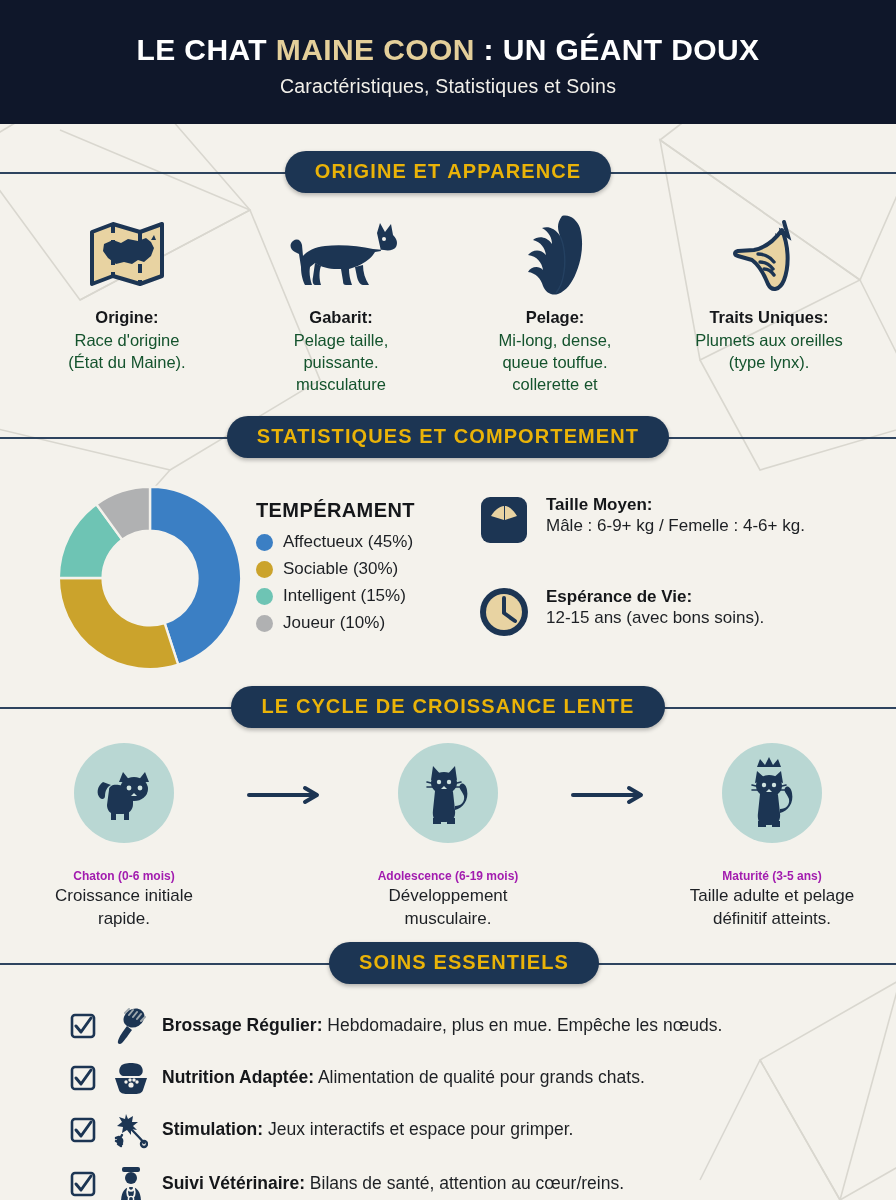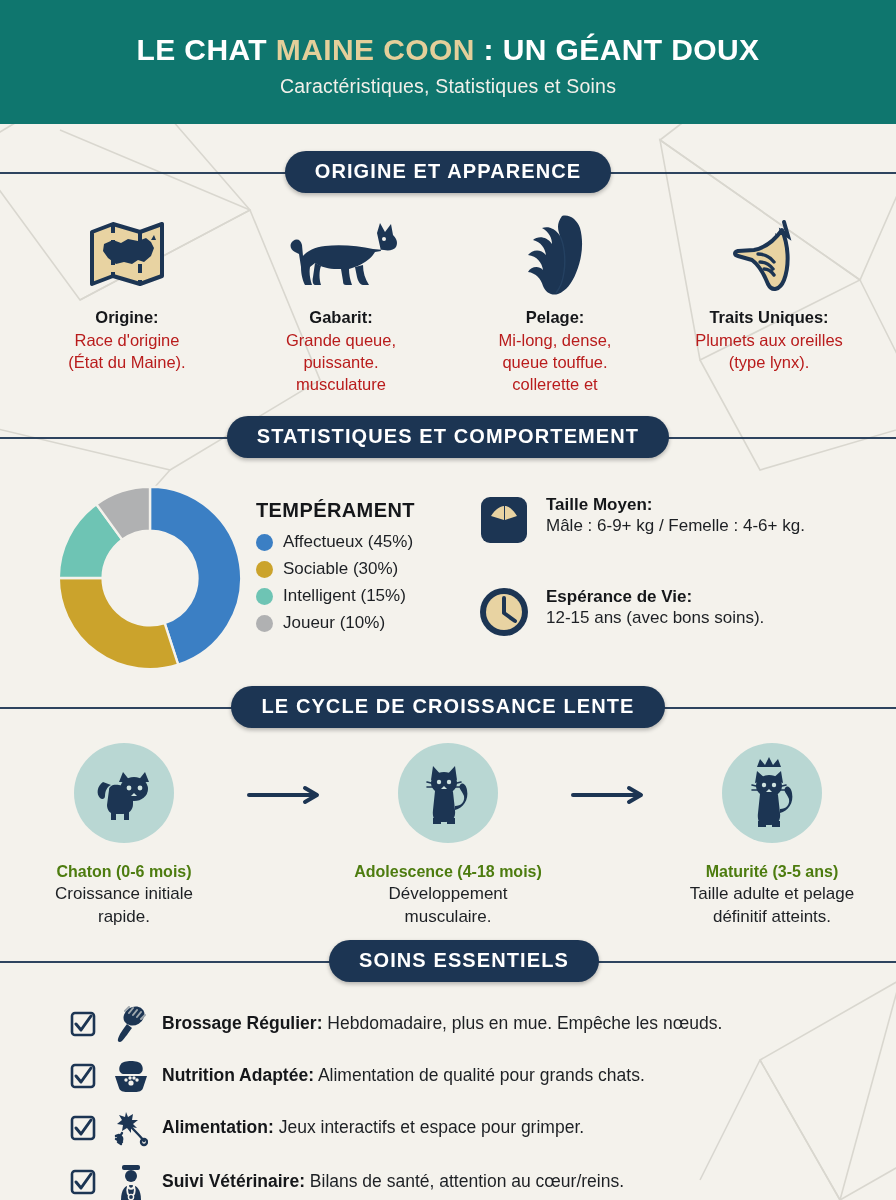--- a/index.html
+++ b/index.html
@@ -32,21 +32,21 @@
     height: 1200px;
     pointer-events: none;
     z-index: 0;
   }
 
   
   .header {
     position: relative;
     z-index: 3;
     height: 124px;
-    background: #0f766e;
+    background: #0f172a;
     display: flex;
     flex-direction: column;
     align-items: center;
     justify-content: center;
     padding-top: 6px;
   }
   .header-title {
     font-size: 30px;
     font-weight: bold;
     letter-spacing: 0.4px;
@@ -79,21 +79,21 @@
     right: 0;
     top: 50%;
     height: 2px;
     background: #1c3553;
     opacity: 0.92;
   }
   .pill {
     position: relative;
     z-index: 2;
     background: #1c3553;
-    color: #ffffff;
+    color: #eab308;
     border-radius: 26px;
     padding: 9px 30px 10px;
     font-size: 20px;
     font-weight: bold;
     letter-spacing: 1.1px;
     box-shadow: 0 2px 4px rgba(0,0,0,0.28);
     white-space: nowrap;
   }
 
   
@@ -115,21 +115,21 @@
   }
   .feature .flabel {
     margin-top: 10px;
     font-size: 16.5px;
     font-weight: bold;
     color: #15171a;
   }
   .feature .ftext {
     margin-top: 3px;
     font-size: 16.5px;
-    color: #b91c1c;
+    color: #14532d;
     line-height: 1.32;
     text-align: center;
   }
 
   
   .sec2 {
     position: relative;
     z-index: 2;
     display: flex;
     align-items: flex-start;
@@ -218,24 +218,24 @@
   .stage-circle {
     width: 100px; height: 100px;
     border-radius: 50%;
     background: #b9d7d3;
     margin: 0 auto;
     display: flex;
     align-items: center;
     justify-content: center;
   }
   .stage-label {
-    margin-top: 20px;
-    font-size: 16px;
+    margin-top: 26px;
+    font-size: 12px;
     font-weight: bold;
-    color: #4d7c0f;
+    color: #a21caf;
   }
   .stage-text {
     margin-top: 2px;
     font-size: 17px;
     color: #1d2024;
     line-height: 1.35;
   }
   .arrow {
     flex: 0 0 92px;
     padding-top: 42px;
@@ -343,21 +343,21 @@
                      C40 48 48 50 56 50 L60 50 L62 62 C62 65 63 66 65 66 L71 66
                      C69 61 68 55 68 50 L74 48
                      C82 45 90 40 94 33 L100 32 Z" fill="#1c3553"></path>
             <path d="M34 44 L32 58 C31 62 32 66 34 66 L40 66 C38 60 38 52 40 47 Z" fill="#1c3553"></path>
             <path d="M74 48 L76 58 C77 62 79 66 82 66 L88 66 C84 60 82 53 82 46 Z" fill="#1c3553"></path>
             <circle cx="103" cy="20" r="2" fill="#f4f2ec"></circle>
           </svg>
         </div>
         <div class="flabel">Gabarit:</div>
         <div class="ftext">
-          <div>Grande queue,</div>
+          <div>Pelage taille,</div>
           <div>puissante.</div>
           <div>musculature</div>
         </div>
       </div>
 
       <div class="feature">
         <div class="ficon">
           <svg width="66" height="82" viewBox="0 0 66 82">
             <path d="M40 2 C34 10 36 16 38 22 C33 14 26 12 20 14
                      C27 18 30 24 30 30 C24 22 16 22 11 26
@@ -513,21 +513,21 @@
                      L21 62 C16 62 13 58 14 50 Z" fill="#1c3553"></path>
             <path d="M36 50 C44 48 50 40 48 30 C47 24 43 22 41 25
                      C39 28 43 31 45 36 C46 42 42 46 36 46 Z" fill="#1c3553"></path>
             <path d="M14 58 L14 64 L22 64 L22 58 Z M28 58 L28 64 L36 64 L36 58 Z" fill="#1c3553"></path>
             <circle cx="20" cy="22" r="2.2" fill="#cfe3e0"></circle>
             <circle cx="30" cy="22" r="2.2" fill="#cfe3e0"></circle>
             <path d="M25 26 L22 29 L28 29 Z" fill="#cfe3e0"></path>
             <path d="M8 22 L16 24 M8 27 L16 27 M42 22 L34 24 M42 27 L34 27" stroke="#1c3553" stroke-width="1.6" stroke-linecap="round"></path>
           </svg>
         </div>
-        <div class="stage-label">Adolescence (4-18 mois)</div>
+        <div class="stage-label">Adolescence (6-19 mois)</div>
         <div class="stage-text">
           <div>Développement</div>
           <div>musculaire.</div>
         </div>
       </div>
 
       <div class="arrow">
         <svg width="78" height="20" viewBox="0 0 78 20">
           <path d="M2 10 L66 10" stroke="#1c3553" stroke-width="4" stroke-linecap="round"></path>
           <path d="M58 3 L70 10 L58 17" stroke="#1c3553" stroke-width="4" fill="none" stroke-linecap="round" stroke-linejoin="round"></path>
@@ -622,21 +622,21 @@
           <path d="M12 3 L14 8 L19 5 L18 11 L24 11 L19 15 L23 19 L17 18
                    L17 24 L13 19 L8 22 L9 16 L3 15 L8 11 L5 6 L11 8 Z" fill="#1c3553"></path>
           <circle cx="13" cy="13" r="4" fill="#1c3553"></circle>
           <path d="M8 24 L4 31 M5 26 L2 27 M4 33 L7 35 M2 30 L8 33" stroke="#1c3553" stroke-width="2.4" stroke-linecap="round"></path>
           <circle cx="6" cy="30" r="3.4" fill="#1c3553"></circle>
           <path d="M17 18 C22 23 27 28 30 32" stroke="#1c3553" stroke-width="2.4" fill="none" stroke-linecap="round"></path>
           <circle cx="30" cy="33" r="3" fill="none" stroke="#1c3553" stroke-width="2.4"></circle>
         </svg>
       </div>
       <div class="care-text">
-        <b>Alimentation:</b><span> Jeux interactifs et espace pour grimper.</span>
+        <b>Stimulation:</b><span> Jeux interactifs et espace pour grimper.</span>
       </div>
     </div>
 
     <div class="care-item">
       <div class="care-check">
         <svg width="26" height="26" viewBox="0 0 26 26">
           <rect x="2" y="2" width="22" height="22" rx="3" fill="none" stroke="#1c3553" stroke-width="2.6"></rect>
           <path d="M6 13 L11 19 L21 5" stroke="#1c3553" stroke-width="3" fill="none" stroke-linecap="round" stroke-linejoin="round"></path>
         </svg>
       </div>

